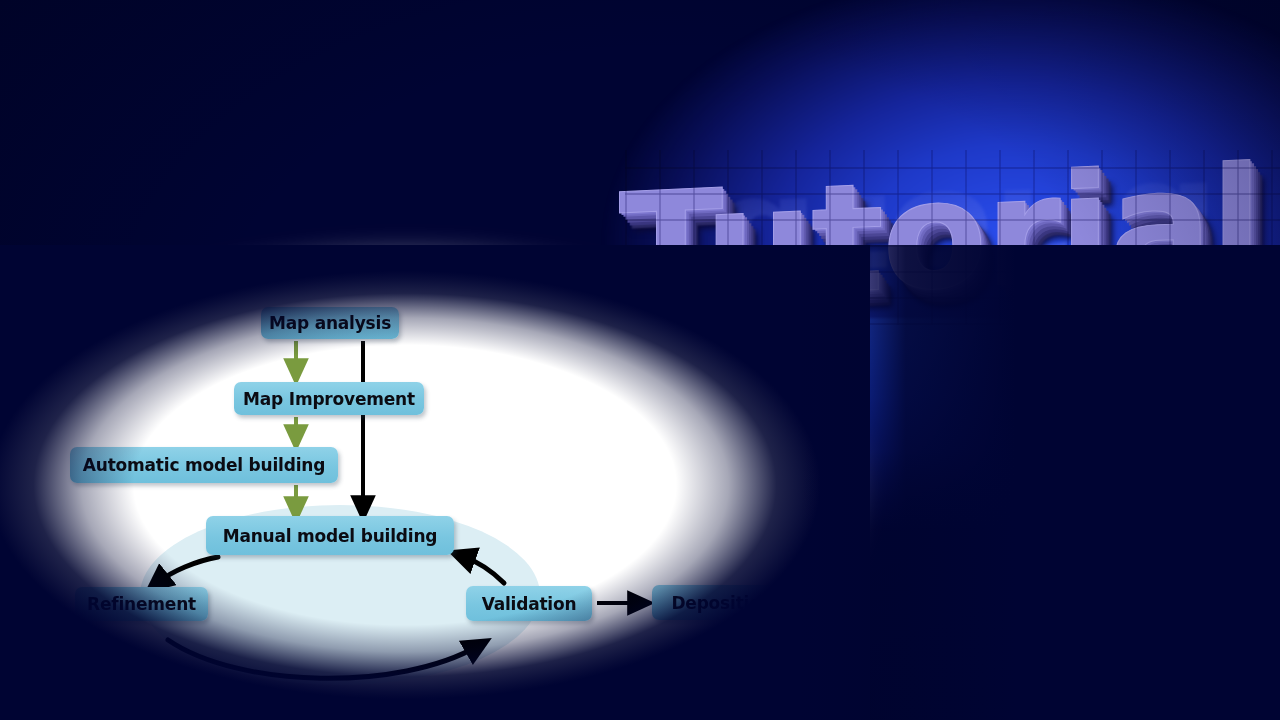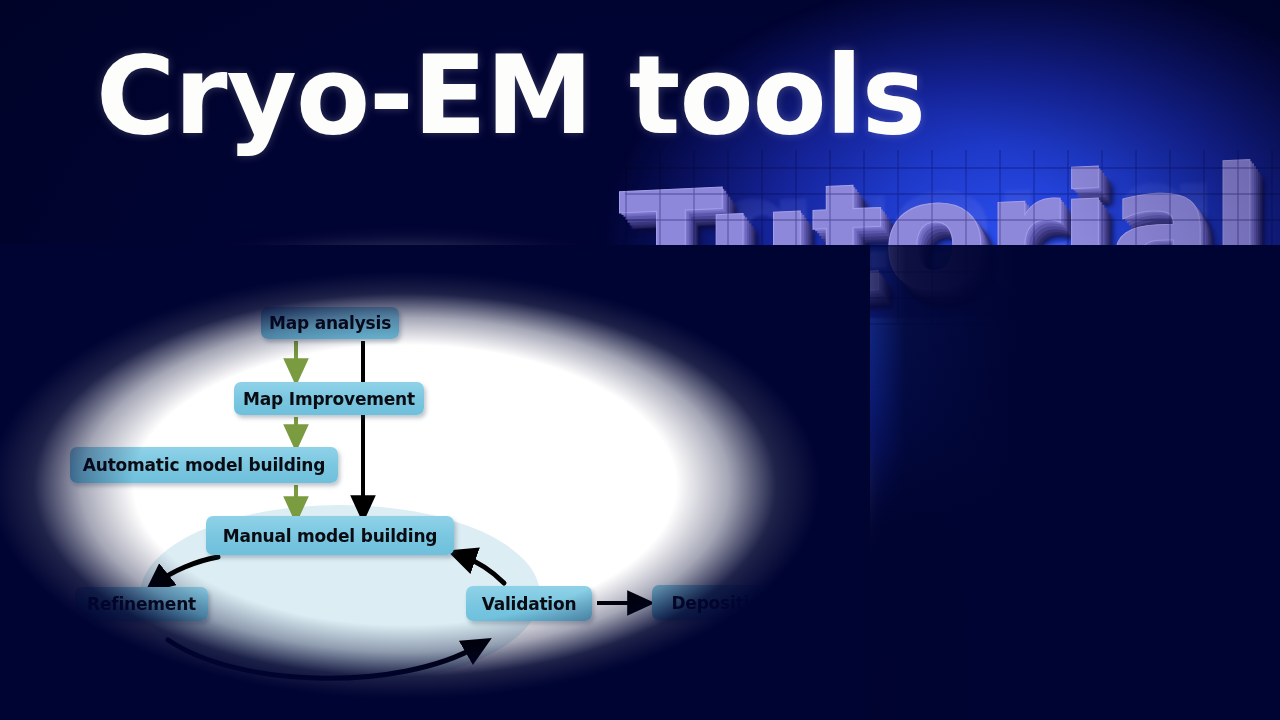--- a/index.html
+++ b/index.html
@@ -215,21 +215,20 @@
   <div class="tutorial-wrap">
     <div class="tutorial-floor"></div>
     <div class="tut-reflection">Tutorial</div>
     <div class="tut-text">Tutorial</div>
     <div class="tut-texture"></div>
     <div class="tut-fade-bottom"></div>
   </div>
 
   <div class="bg-vignette"></div>
 
-  <div class="slide-title">Cryo-EM tools</div>
 
   <div class="spot"></div>
 
   <div class="diagram">
 
     <div class="cycle-ellipse"></div>
 
     <svg class="arrow-svg" viewBox="0 0 860 455">
       <defs>
         <marker id="ah-green" markerWidth="7" markerHeight="7" refX="3.2" refY="3.2" orient="auto">

